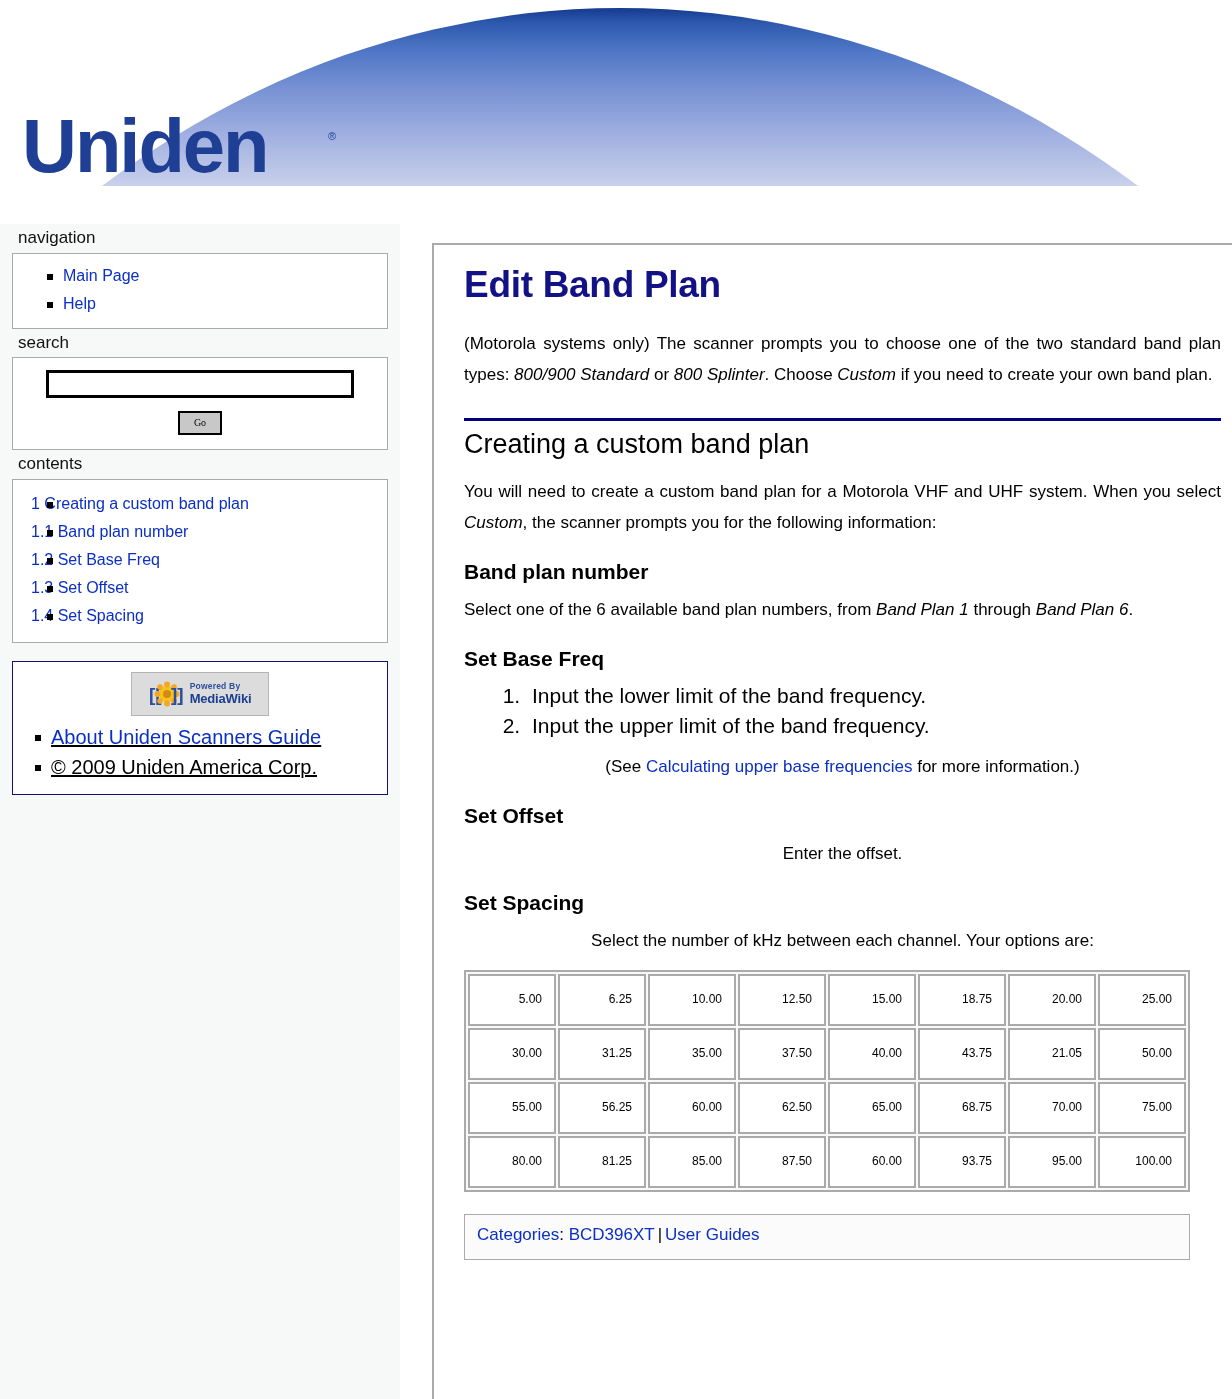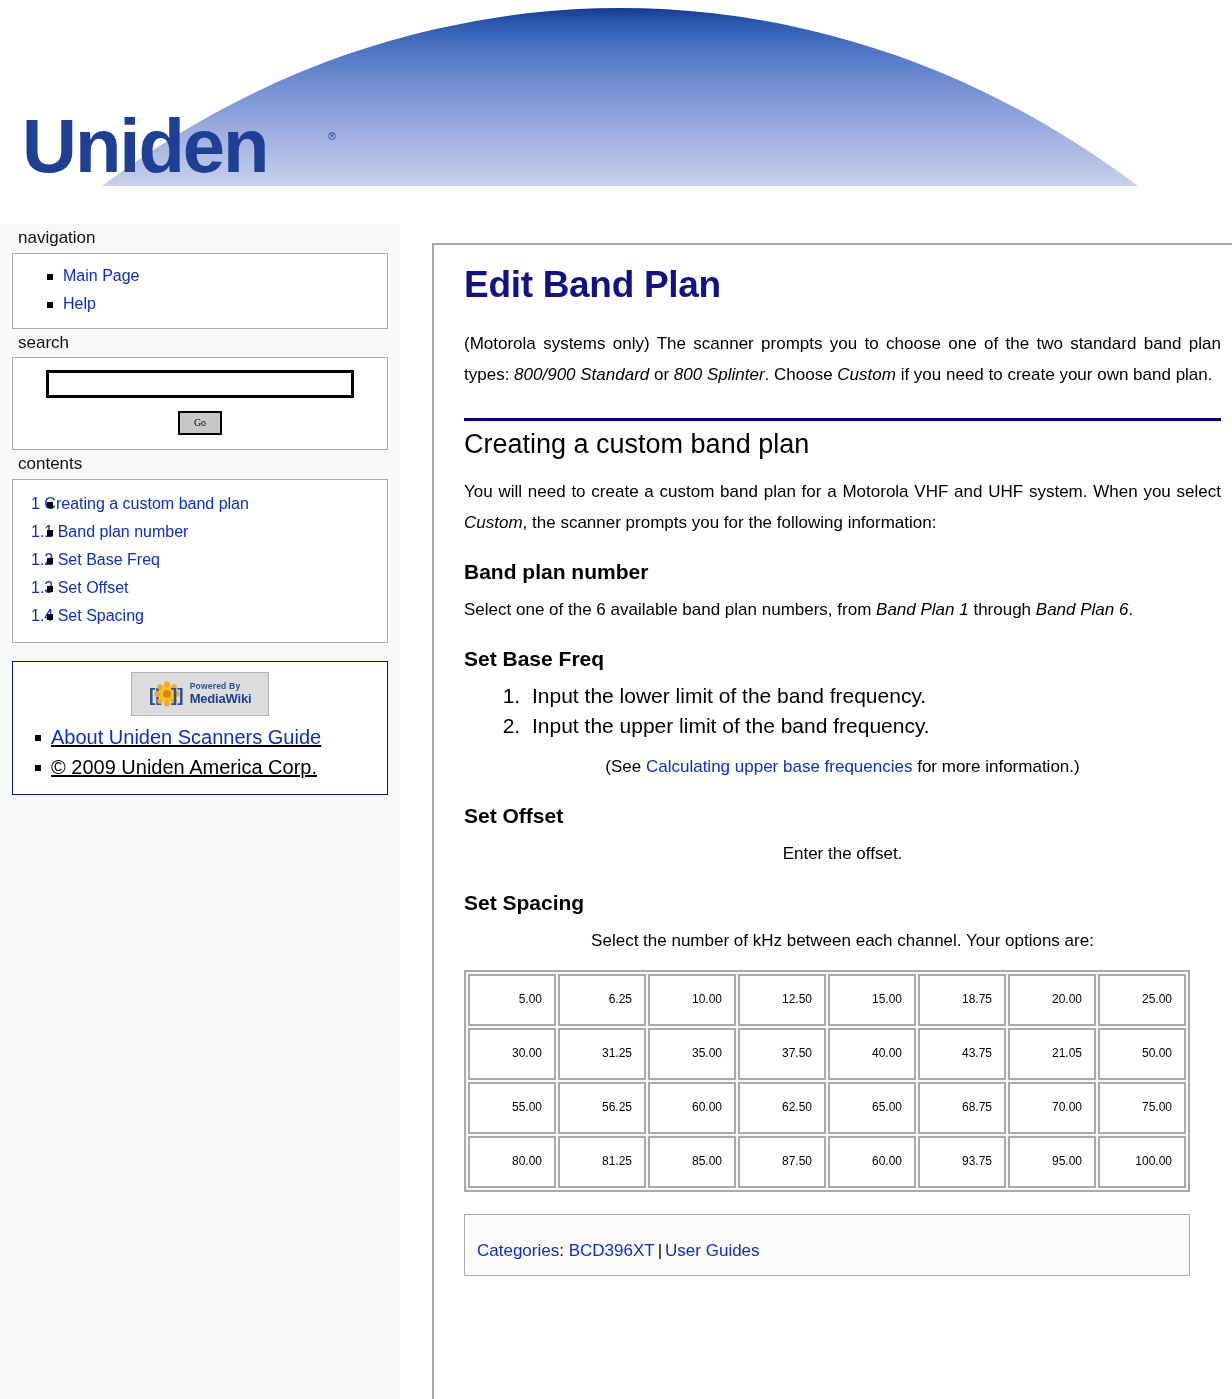--- a/index.html
+++ b/index.html
@@ -296,21 +296,21 @@
     width: 12.5%;
     box-sizing: border-box;
   }
 
   
   #catlinks {
     margin: 22px 0 8px 14px;
     width: 726px;
     border: 1px solid #aaaaaa;
     background: #fbfbfb;
-    padding: 26px 12px 14px 12px;
+    padding: 10px 12px 14px 12px;
     font-size: 17px;
     box-sizing: border-box;
   }
   #catlinks .sep {
     color: #000000;
     padding: 0 3px;
   }
 </style>
 </head>
 <body>

